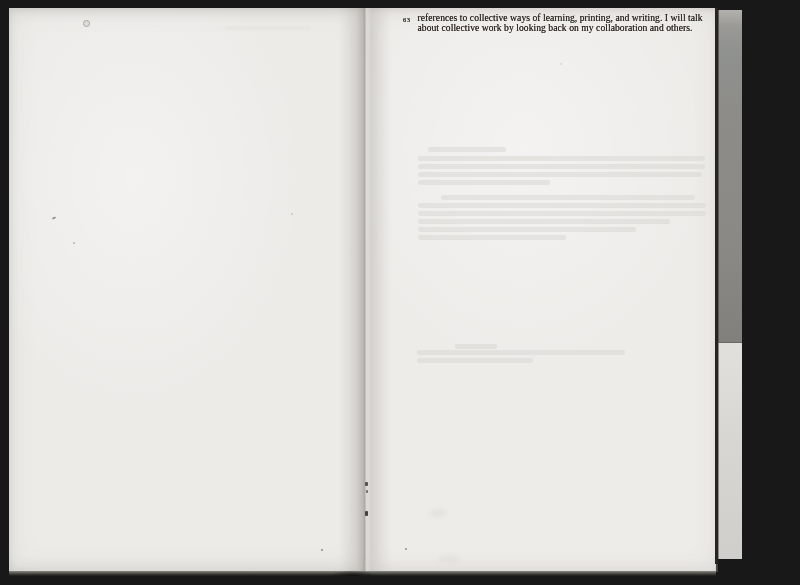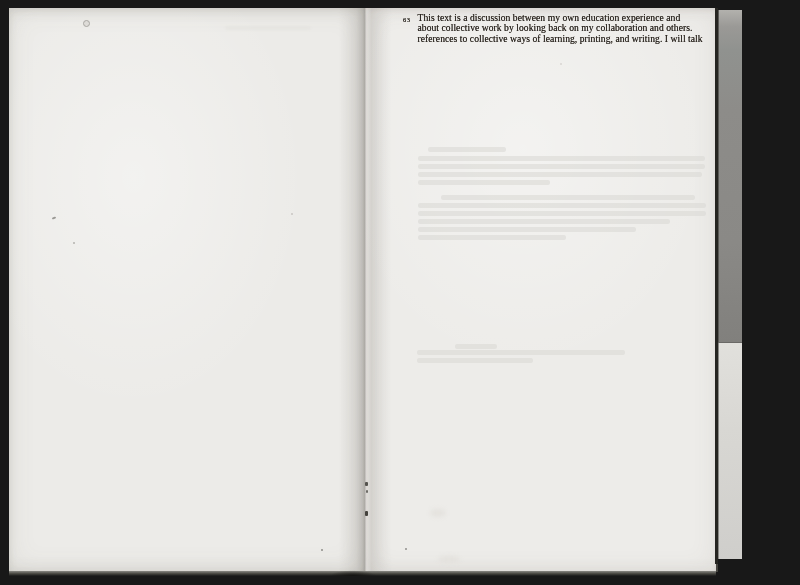--- a/index.html
+++ b/index.html
@@ -166,23 +166,22 @@
     <div class="speck speck-a"></div>
     <div class="speck speck-b"></div>
     <div class="speck speck-c"></div>
   </div>
 
   <div class="page page-right">
 
     <div class="footnote">
       <span class="footnote-marker">63</span>
       <div class="footnote-lines">
-        <div class="footnote-line">This text is a discussion between my own education experience and</div>
+        <div class="footnote-line">references to collective ways of learning, printing, and writing. I will talk</div>
         <div class="footnote-line">about collective work by looking back on my collaboration and others.</div>
-        <div class="footnote-line">references to collective ways of learning, printing, and writing. I will talk</div>
       </div>
     </div>
 
     <div class="ghost-line" style="left:63px;  top:139px; width:78px;"></div>
     <div class="ghost-line" style="left:53px;  top:148px; width:287px;"></div>
     <div class="ghost-line" style="left:53px;  top:156px; width:287px;"></div>
     <div class="ghost-line" style="left:53px;  top:164px; width:284px;"></div>
     <div class="ghost-line" style="left:53px;  top:172px; width:132px;"></div>
     <div class="ghost-line" style="left:76px;  top:187px; width:254px;"></div>
     <div class="ghost-line" style="left:53px;  top:195px; width:288px;"></div>

